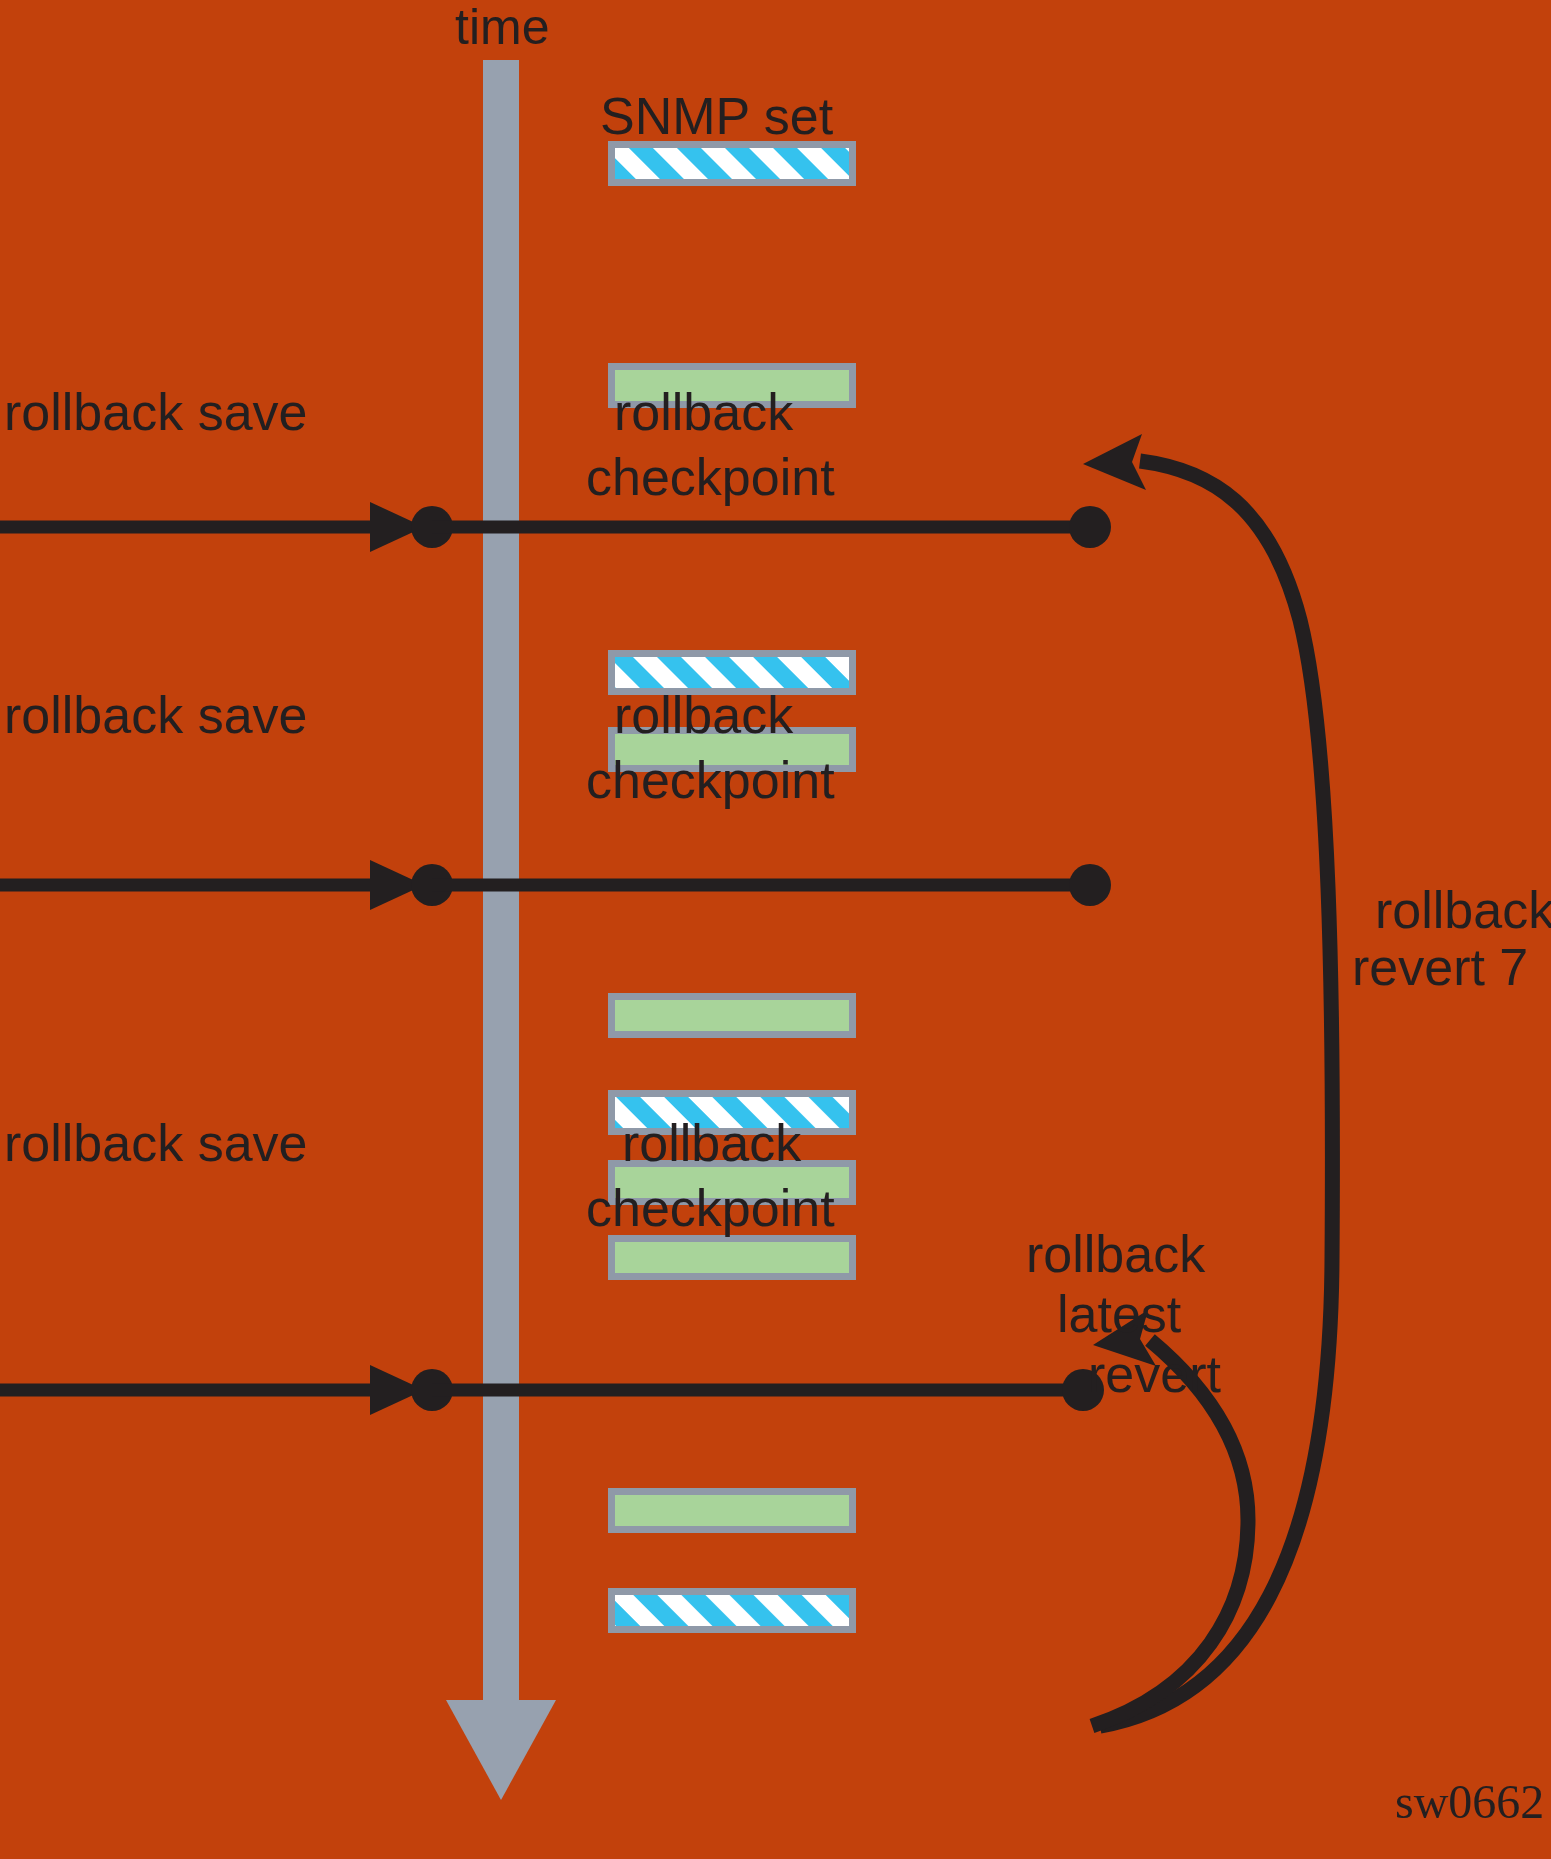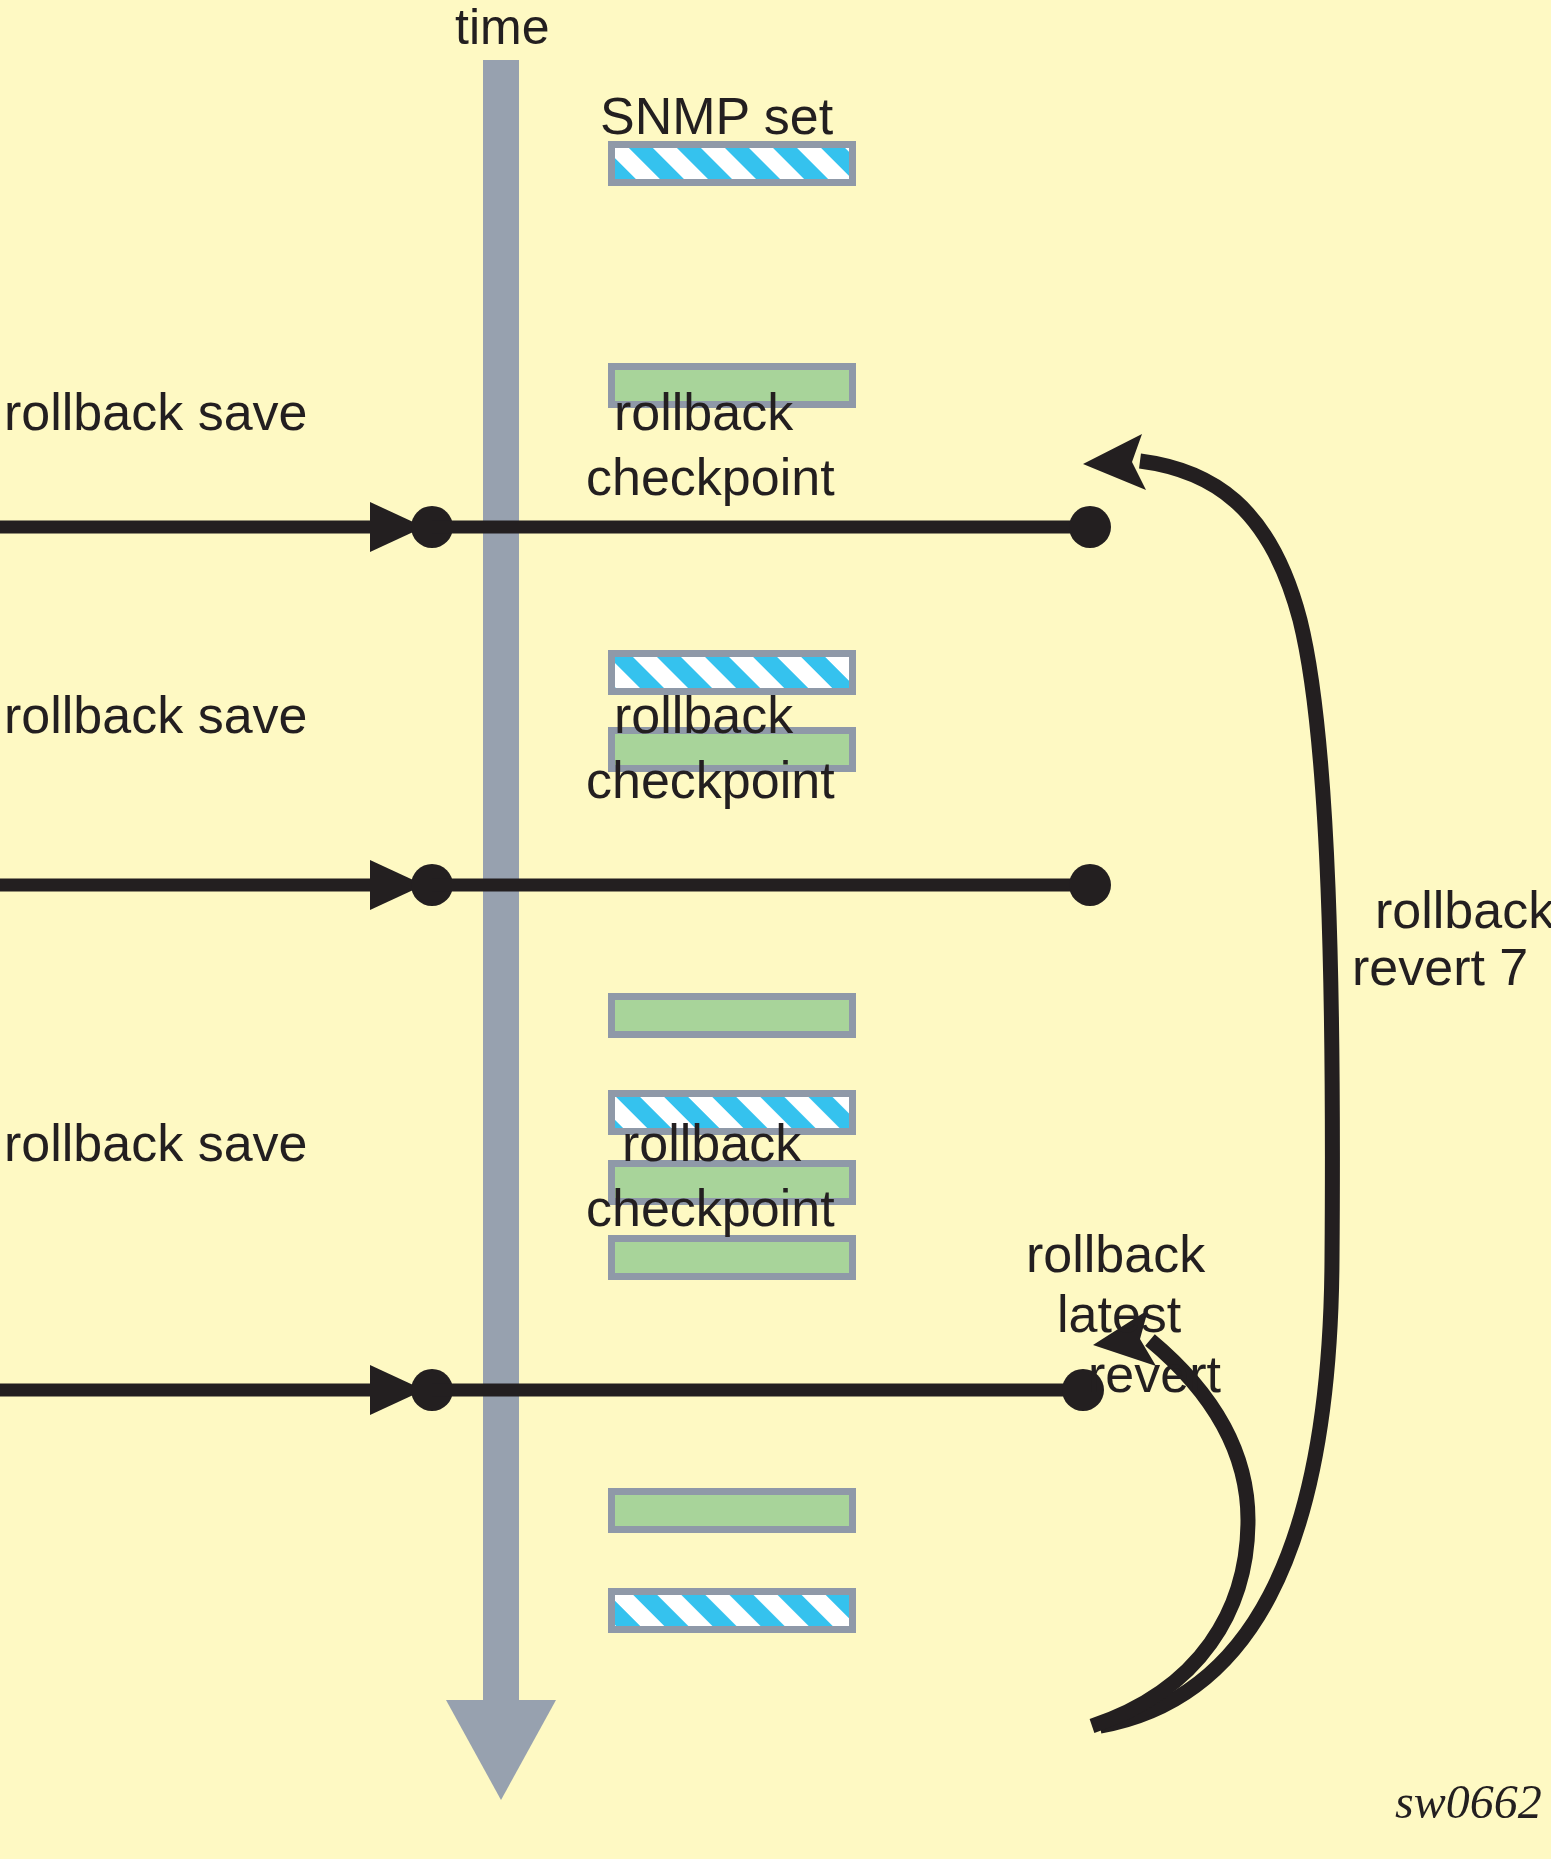--- a/index.html
+++ b/index.html
@@ -7,41 +7,40 @@
     padding: 0;
     background: #ffffff;
   }
   body {
     font-family: "Liberation Sans", sans-serif;
   }
   #canvas {
     position: relative;
     width: 1551px;
     height: 1859px;
-    background: #fef9c3;
+    background: #c2410c;
     overflow: hidden;
   }
   #canvas svg.layer {
     position: absolute;
     left: 0;
     top: 0;
     width: 1551px;
     height: 1859px;
   }
   .txt {
     position: absolute;
     color: #231f20;
     font-family: "Liberation Sans", sans-serif;
     white-space: pre;
     line-height: 1.0;
   }
   .watermark {
     position: absolute;
     font-family: "Liberation Serif", serif;
-    font-style: italic;
     color: #231f20;
     white-space: pre;
   }
 </style>
 </head>
 <body>
 
 <div id="canvas">
 
   <svg class="layer" viewBox="0 0 1551 1859">

